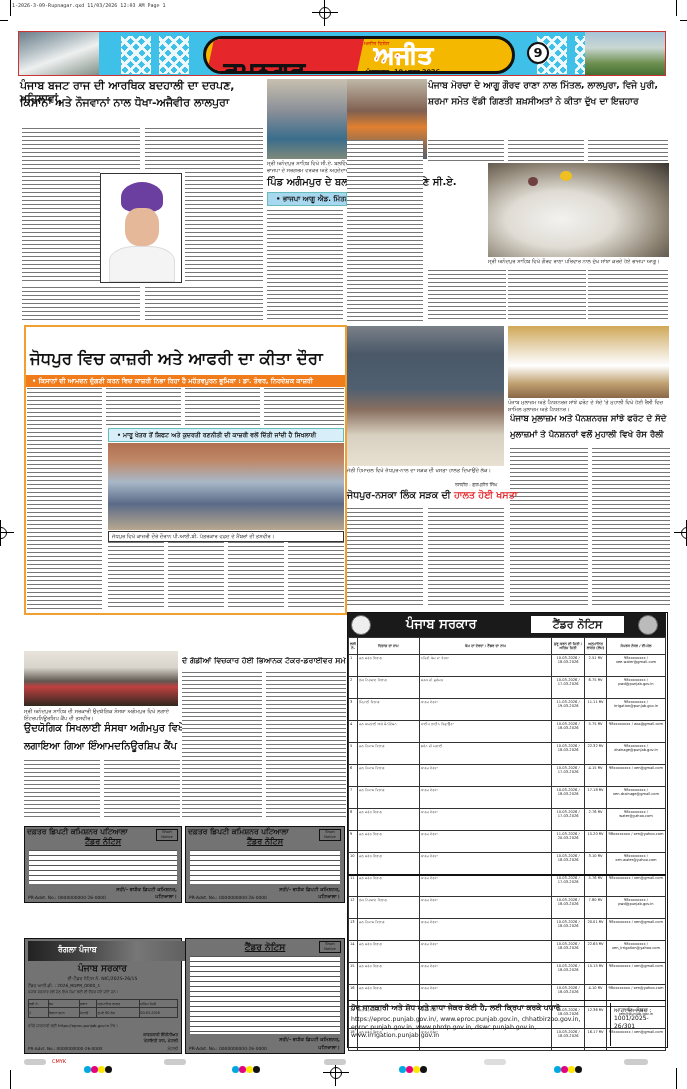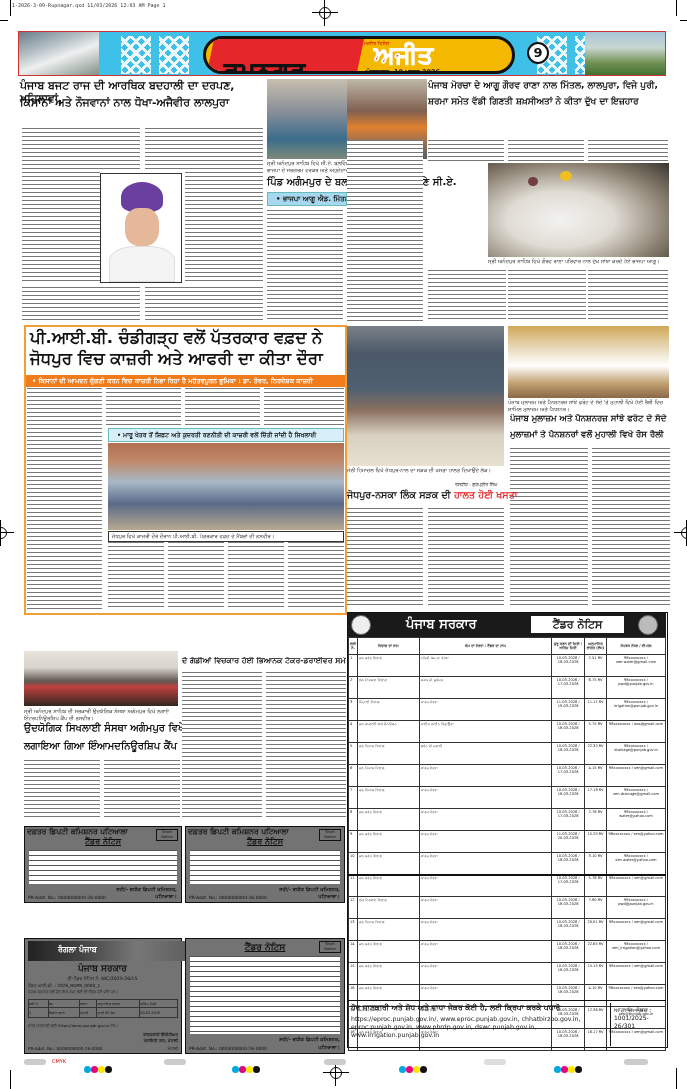--- a/index.html
+++ b/index.html
@@ -132,21 +132,20 @@
   <div class="abs photo" style="left:488px;top:163px;width:181px;height:94px;background:radial-gradient(ellipse at 40% 60%,#f2f2f0 0%,#e0dcd4 35%,#8a8070 70%,#3a3530 100%)">
     <div class="abs" style="left:72px;top:8px;width:12px;height:10px;border-radius:50%;background:#f0c020"></div>
     <div class="abs" style="left:40px;top:14px;width:10px;height:9px;border-radius:50%;background:#704040"></div>
   </div>
   <div class="abs cap" style="left:488px;top:258px;width:181px">ਸ੍ਰੀ ਅਨੰਦਪੁਰ ਸਾਹਿਬ ਵਿਖੇ ਗੌਰਵ ਰਾਣਾ ਪਰਿਵਾਰ ਨਾਲ ਦੁੱਖ ਸਾਂਝਾ ਕਰਦੇ ਹੋਏ ਭਾਜਪਾ ਆਗੂ।</div>
   <div class="abs txt" style="left:428px;top:270px;width:78px;height:52px"></div>
   <div class="abs txt" style="left:508px;top:270px;width:78px;height:52px"></div>
   <div class="abs txt" style="left:588px;top:270px;width:80px;height:52px"></div>
 
   <div class="abs orangebox" style="left:24px;top:325px;width:323px;height:290px"></div>
-  <div class="abs hl" style="left:30px;top:329px;width:310px;font-size:16.5px">ਪੀ.ਆਈ.ਬੀ. ਚੰਡੀਗੜ੍ਹ ਵਲੋਂ ਪੱਤਰਕਾਰ ਵਫ਼ਦ ਨੇ</div>
   <div class="abs subbar" style="left:26px;top:375px;width:319px">• ਕਿਸਾਨਾਂ ਦੀ ਆਮਦਨ ਦੁੱਗਣੀ ਕਰਨ ਵਿਚ ਕਾਜ਼ਰੀ ਨਿਭਾ ਰਿਹਾ ਹੈ ਮਹੱਤਵਪੂਰਨ ਭੂਮਿਕਾ : ਡਾ. ਤੰਵਰ, ਨਿਰਦੇਸ਼ਕ ਕਾਜ਼ਰੀ</div>
   <div class="abs hl" style="left:30px;top:350px;width:310px;font-size:16.5px">ਜੋਧਪੁਰ ਵਿਚ ਕਾਜ਼ਰੀ ਅਤੇ ਆਫਰੀ ਦਾ ਕੀਤਾ ਦੌਰਾ</div>
   <div class="abs txt" style="left:27px;top:388px;width:75px;height:222px"></div>
   <div class="abs txt" style="left:106px;top:388px;width:75px;height:38px"></div>
   <div class="abs txt" style="left:185px;top:388px;width:75px;height:38px"></div>
   <div class="abs txt" style="left:264px;top:388px;width:80px;height:38px"></div>
   <div class="abs bluebar" style="left:108px;top:428px;width:236px;font-size:6.2px;white-space:nowrap;overflow:hidden;background:#d8eef8">• ਮਾਰੂ ਖੇਤਰ ਤੋਂ ਸ਼ਿਫਟ ਅਤੇ ਕੁਦਰਤੀ ਰਣਨੀਤੀ ਦੀ ਕਾਜ਼ਰੀ ਵਲੋਂ ਦਿੱਤੀ ਜਾਂਦੀ ਹੈ ਸਿਖਲਾਈ</div>
   <div class="abs photo" style="left:108px;top:443px;width:236px;height:87px;background:linear-gradient(180deg,#b07050 0%,#c08868 20%,#a8b8c8 45%,#5a6a88 70%,#b8a890 100%)"></div>
   <div class="abs cap" style="left:108px;top:531px;width:236px;border:1px solid #333;padding:1px 3px">ਜੋਧਪੁਰ ਵਿਖੇ ਕਾਜ਼ਰੀ ਦੌਰੇ ਦੌਰਾਨ ਪੀ.ਆਈ.ਬੀ. ਪੱਤਰਕਾਰ ਵਫ਼ਦ ਦੇ ਮੈਂਬਰਾਂ ਦੀ ਤਸਵੀਰ।</div>
   <div class="abs txt" style="left:108px;top:542px;width:56px;height:68px"></div>

